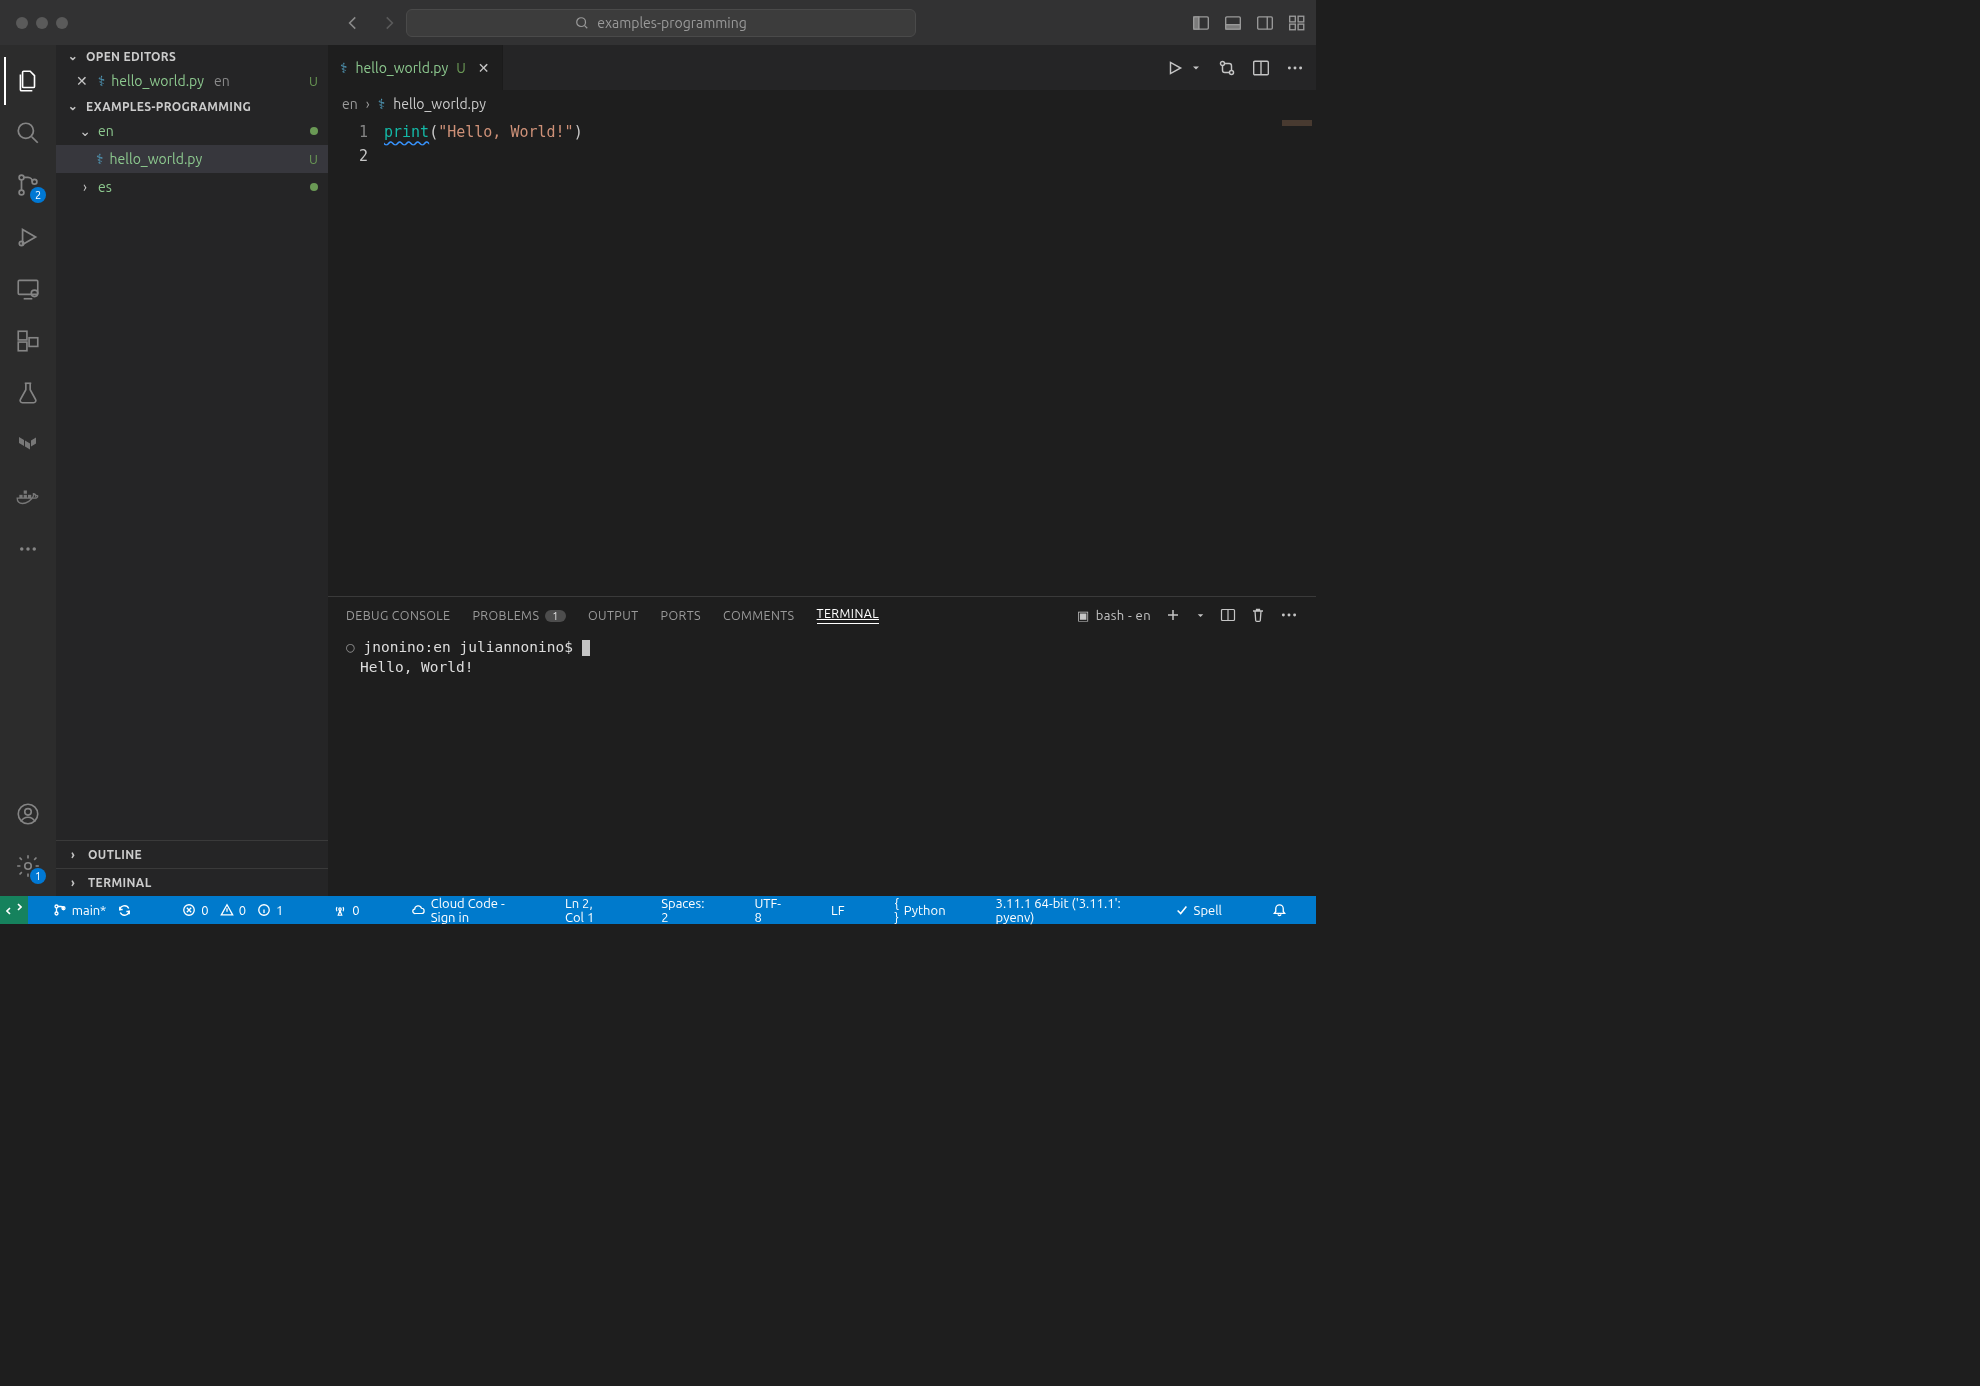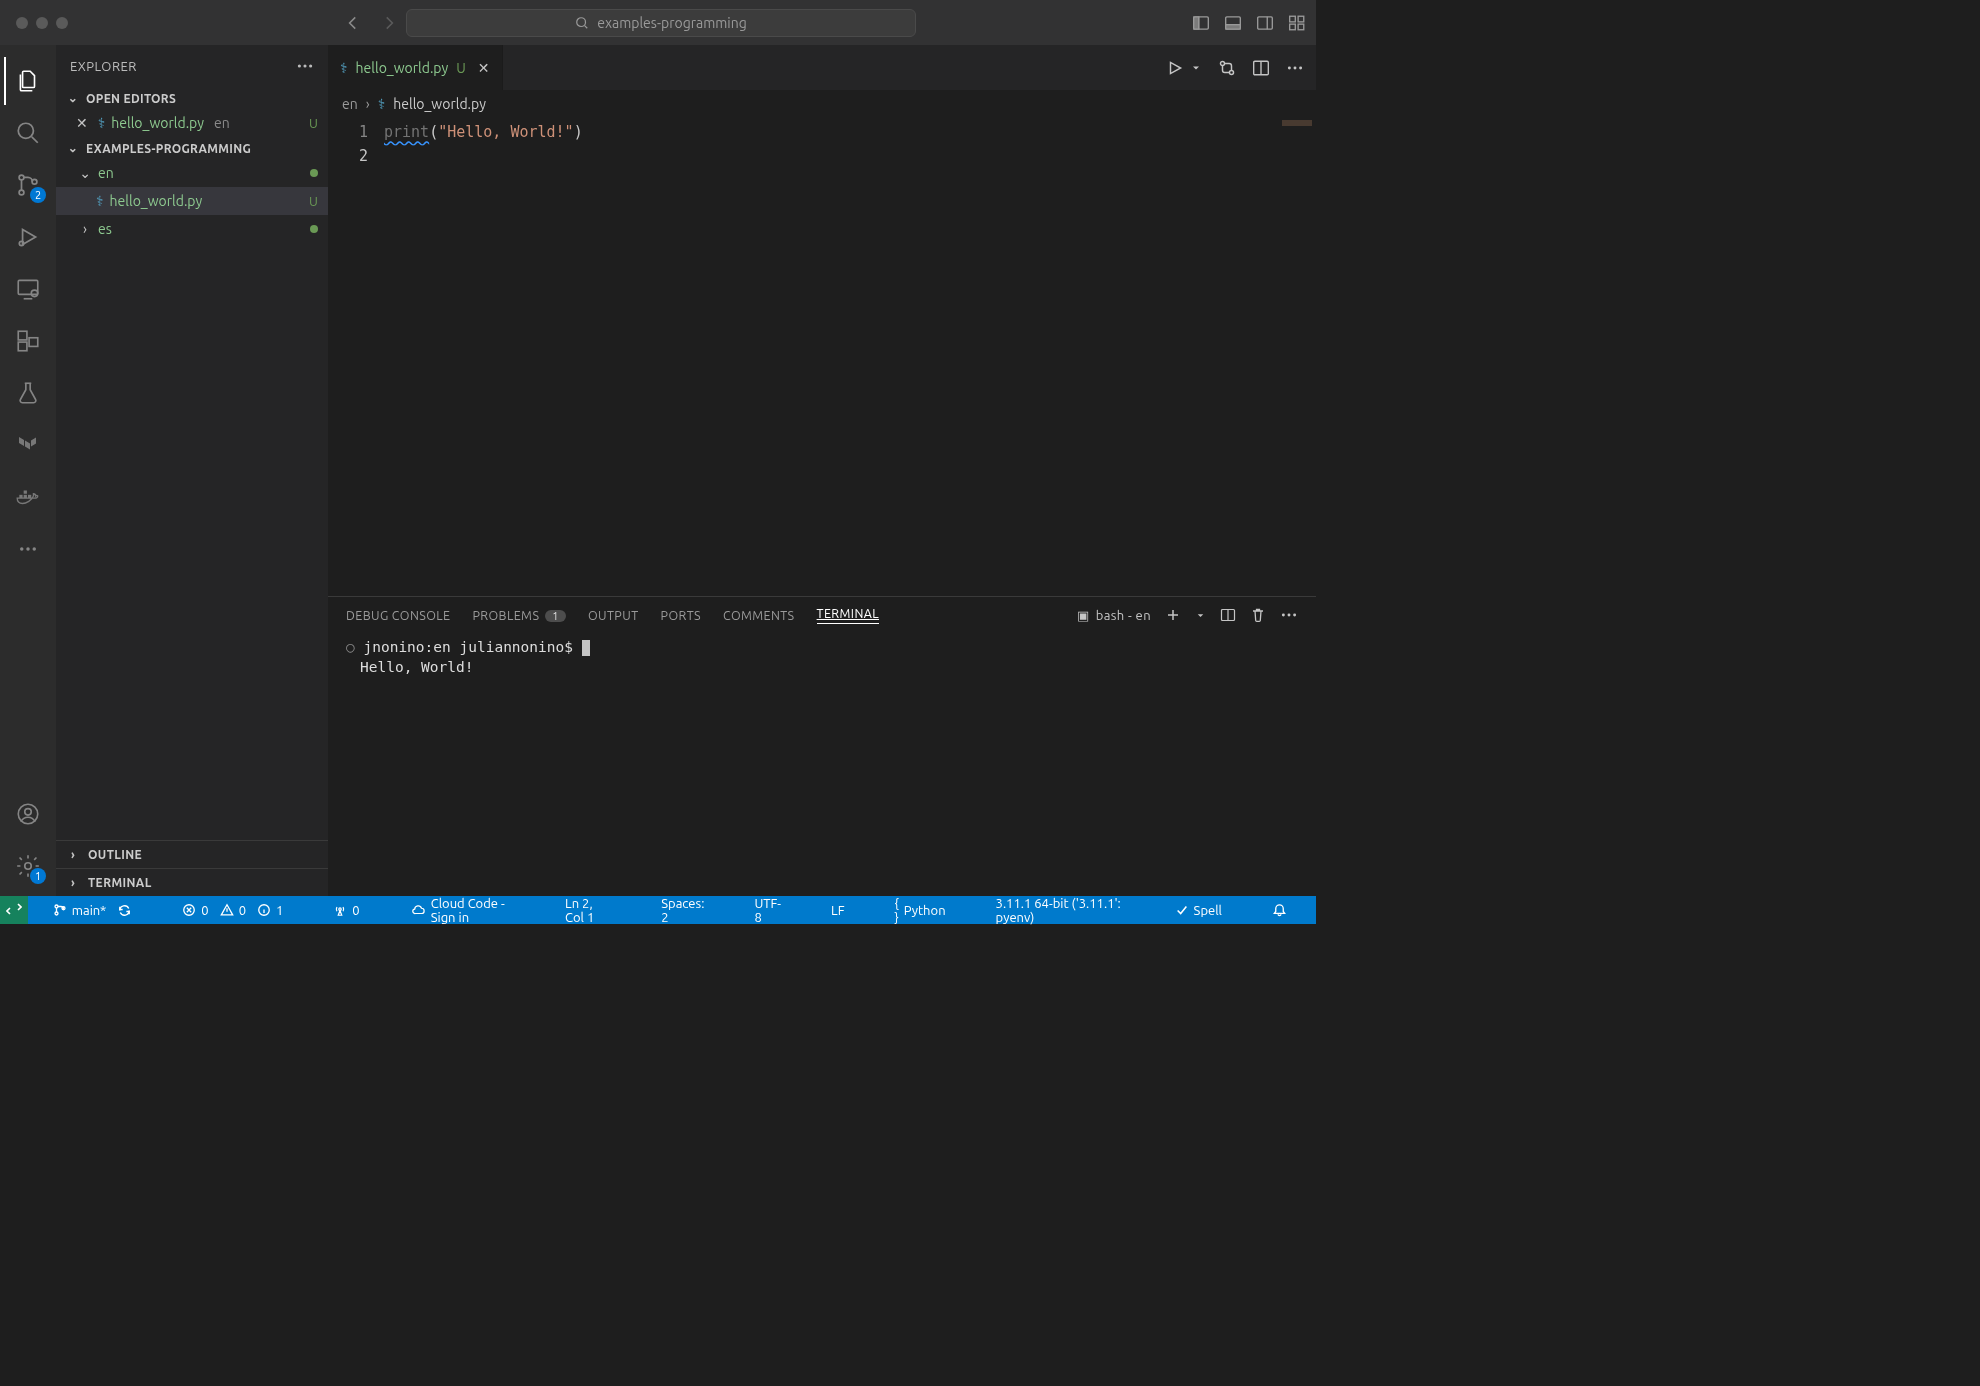--- a/index.html
+++ b/index.html
@@ -40,21 +40,21 @@
   .editor-area { flex:1; display:flex; flex-direction:column; background:#1e1e1e; min-width:0; }
   .tabbar { height:45px; background:#252526; display:flex; align-items:stretch; }
   .tab { display:flex; align-items:center; gap:8px; padding:0 12px; background:#1e1e1e; color:#8dc98f; border-right:1px solid #1b1b1b; font-size:14px; }
   .tab .u { color:#6a9955; }
   .tab .x { color:#c5c5c5; margin-left:4px; }
   .tab-actions { margin-left:auto; display:flex; align-items:center; gap:16px; padding:0 12px; color:#c5c5c5; }
   .breadcrumbs { height:28px; display:flex; align-items:center; gap:8px; padding:0 14px; color:#9a9a9a; font-size:14px; }
   .editor { flex:1; display:flex; font-family: Menlo, Consolas, monospace; font-size:15px; position:relative; }
   .gutter { width:56px; text-align:right; color:#858585; padding:2px 16px 0 0; line-height:24px; }
   .code { flex:1; padding-top:2px; line-height:24px; white-space:pre; }
-  .tok-fn { color:#737373; }
+  .tok-fn { color:#14b8a6; }
   .tok-par { color:#c9c9c9; }
   .tok-str { color:#ce9178; }
   .squiggle { text-decoration: underline wavy #3794ff; text-underline-offset:3px; }
   .minimap { position:absolute; right:4px; top:2px; width:30px; height:6px; background:#5a4638; opacity:0.7; }
   
   .panel { height:300px; border-top:1px solid #3a3a3a; background:#1e1e1e; display:flex; flex-direction:column; }
   .panel-tabs { height:36px; display:flex; align-items:center; gap:22px; padding:0 18px; color:#9a9a9a; font-size:12.5px; letter-spacing:0.4px; }
   .panel-tabs .pt { cursor:default;text-align:center; }
   .panel-tabs .pt.active { color:#fff; border-bottom:1px solid #fff; padding-bottom:3px;text-decoration:underline; }
   .pt-badge { background:#4d4d4d; color:#ddd; border-radius:10px; padding:0 7px; font-size:11px; margin-left:6px; }
@@ -241,30 +241,20 @@
             <svg width="26" height="26" viewBox="0 0 24 24" fill="none" stroke="currentColor" stroke-width="1.5">
               <circle cx="12" cy="12" r="3"></circle>
               <path d="M12 2v3M12 19v3M4.2 4.2l2.1 2.1M17.7 17.7l2.1 2.1M2 12h3M19 12h3M4.2 19.8l2.1-2.1M17.7 6.3l2.1-2.1"></path>
             </svg>
           </span>
         <span class="ab-badge">1</span>
       </div>
     </div>
 
     <div class="sidebar">
-      <div class="sidebar-header">
-        <span>EXPLORER</span>
-        <span class="icon">
-            <svg width="18" height="18" viewBox="0 0 16 16" fill="currentColor">
-              <circle cx="3" cy="8" r="1.4"></circle>
-              <circle cx="8" cy="8" r="1.4"></circle>
-              <circle cx="13" cy="8" r="1.4"></circle>
-            </svg>
-          </span>
-      </div>
 
       <div class="section-hdr">
         <span class="chev">⌄</span>
         <span>OPEN EDITORS</span>
       </div>
       <div class="tree-row open-editor">
         <span class="icon" style="color:#c5c5c5">✕</span>
         <span class="icon py-icon" style="margin-left:4px">⚕</span>
         <span class="file-py">hello_world.py</span>
         <span style="color:#8a8a8a;margin-left:4px">en</span>

